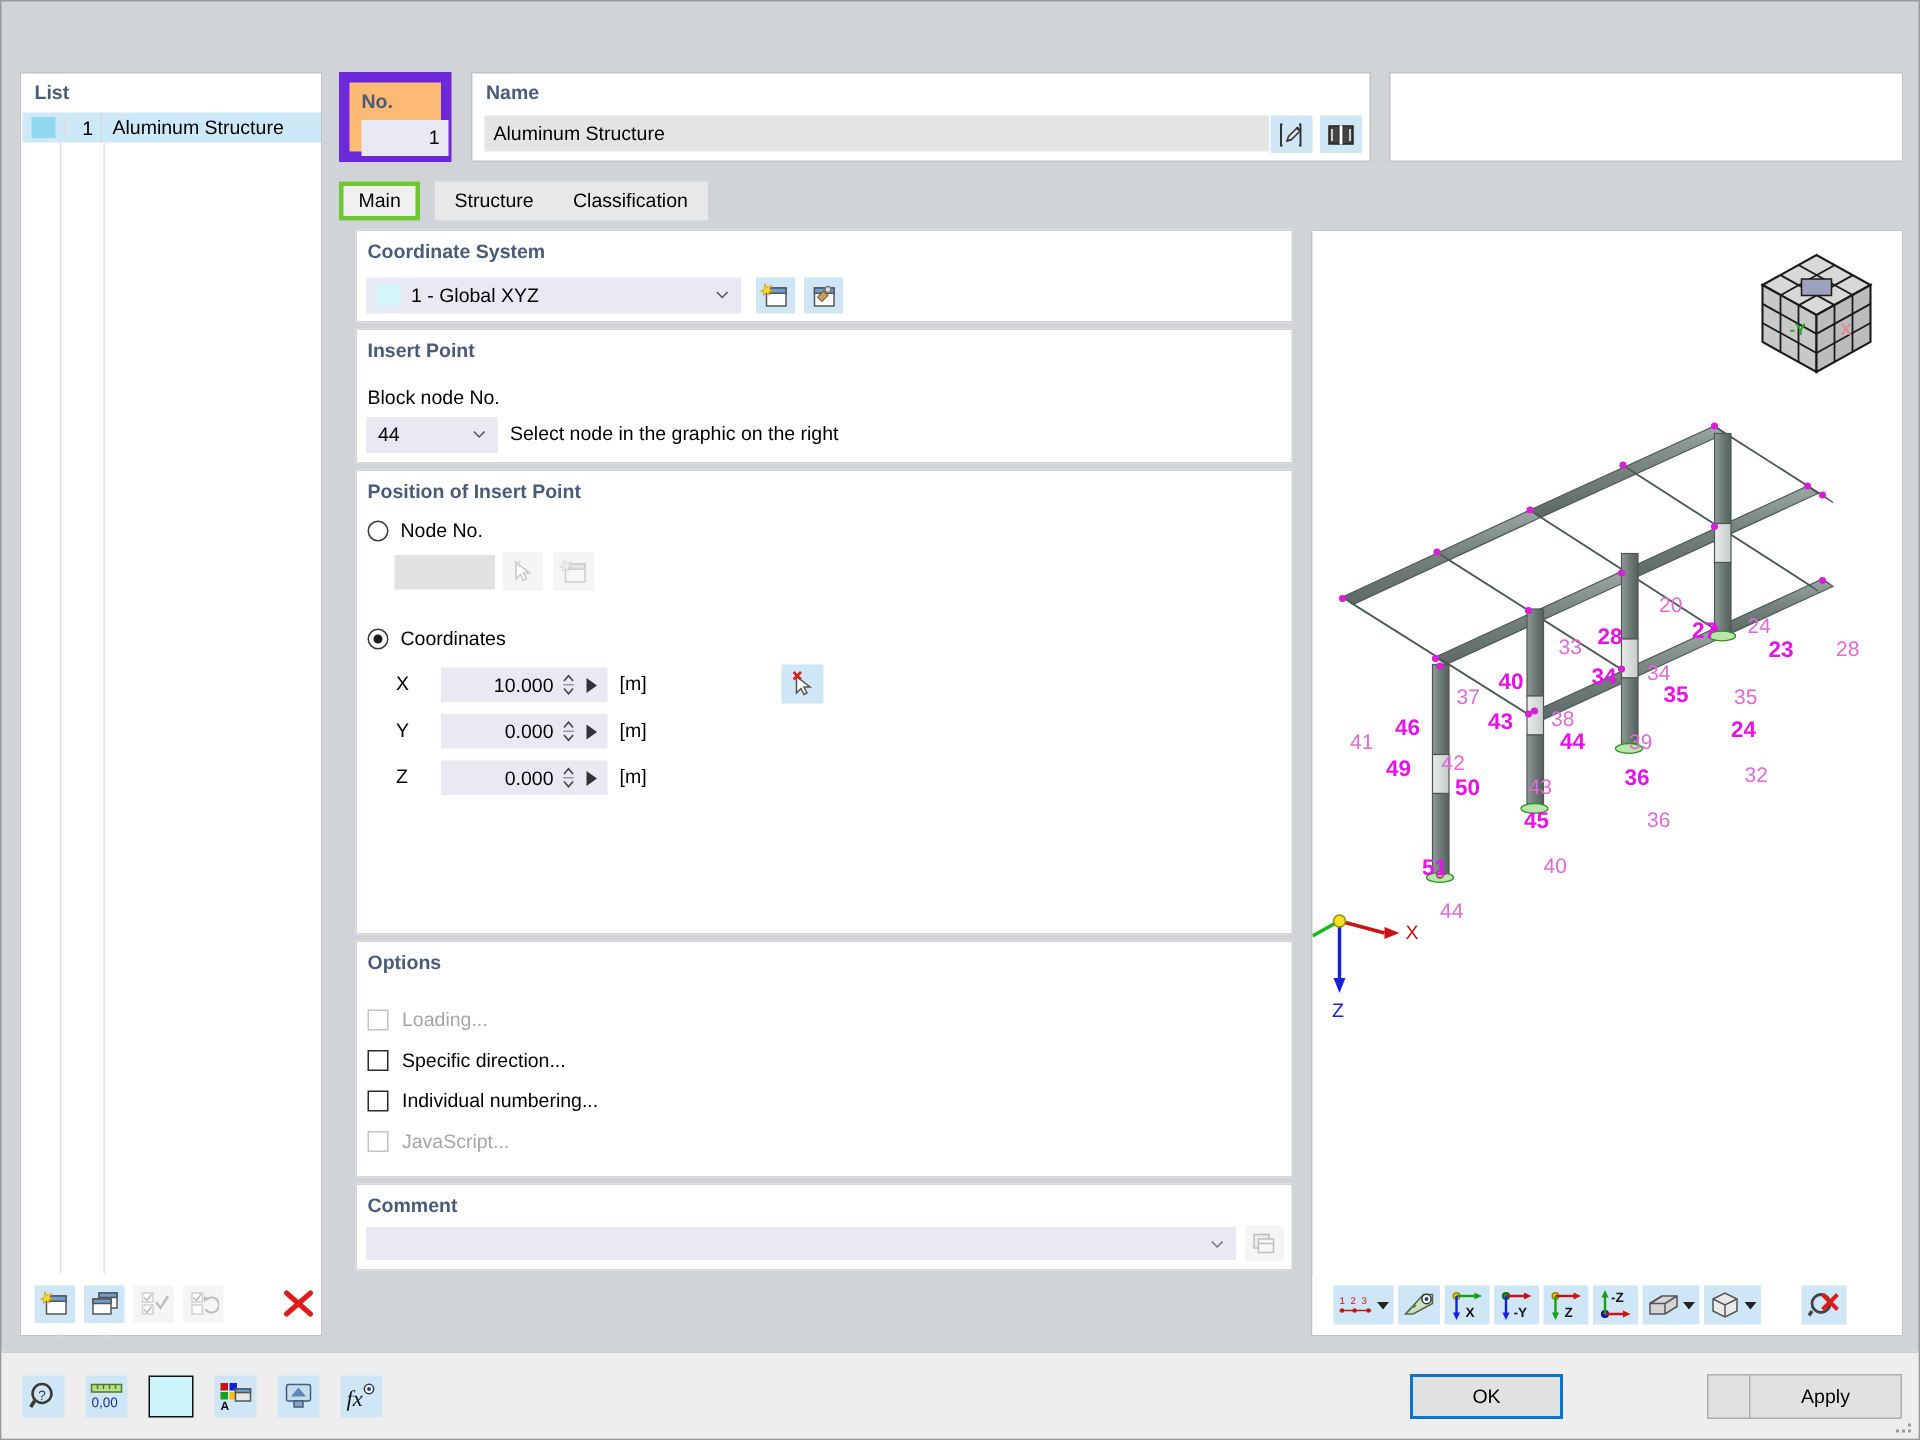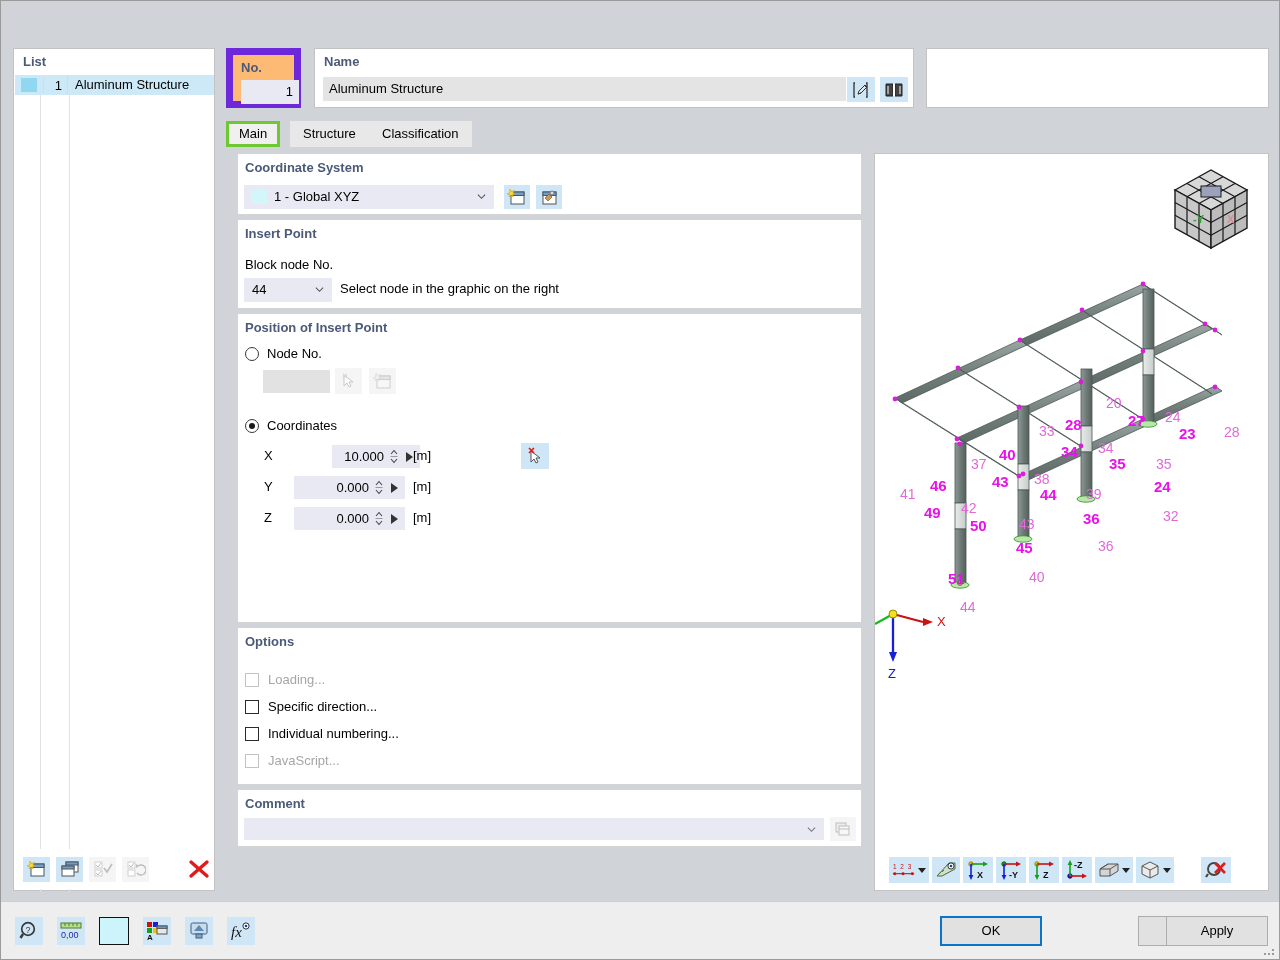--- a/index.html
+++ b/index.html
@@ -373,21 +373,21 @@
           <path d="M3 1 l1.6 2.6 L7.5 2.3 L6 5 L8.6 6.2 L5.6 6.5 L6 9 L4 7 L2 9 L2.4 6.5 L0 6 L2.4 5 Z" fill="#e2e2e2" stroke="#b0b0b0" stroke-width=".5"></path>
         </svg>
       </div>
 
       <div style="position:absolute; left:7px; top:104px; display:flex; align-items:center; gap:8px;">
         <span class="radio on"></span>
         <span style="font-size:13px;">Coordinates</span>
       </div>
 
       <div style="position:absolute; left:26px; top:134px; font-size:13px;">X</div>
-      <div class="num-field" style="position:absolute; left:56px; top:131px; width:88px;margin-left:38px;">
+      <div class="num-field" style="position:absolute; left:56px; top:131px; width:111px;">
         <span class="num-value">10.000</span>
         <svg class="spin" viewBox="0 0 8 15">
           <path d="M1 5 L4 1.5 L7 5" stroke="#444" fill="none" stroke-width="1.1"></path>
           <line x1="0.5" y1="7.5" x2="7.5" y2="7.5" stroke="#999" stroke-width="1"></line>
           <path d="M1 10 L4 13.5 L7 10" stroke="#444" fill="none" stroke-width="1.1"></path>
         </svg>
         <div class="triangle-right"></div>
       </div>
       <div class="unit" style="position:absolute; left:175px; top:134px;">[m]</div>
       <div class="tbbtn" style="position:absolute; left:283px; top:129px; width:28px; height:26px;">

